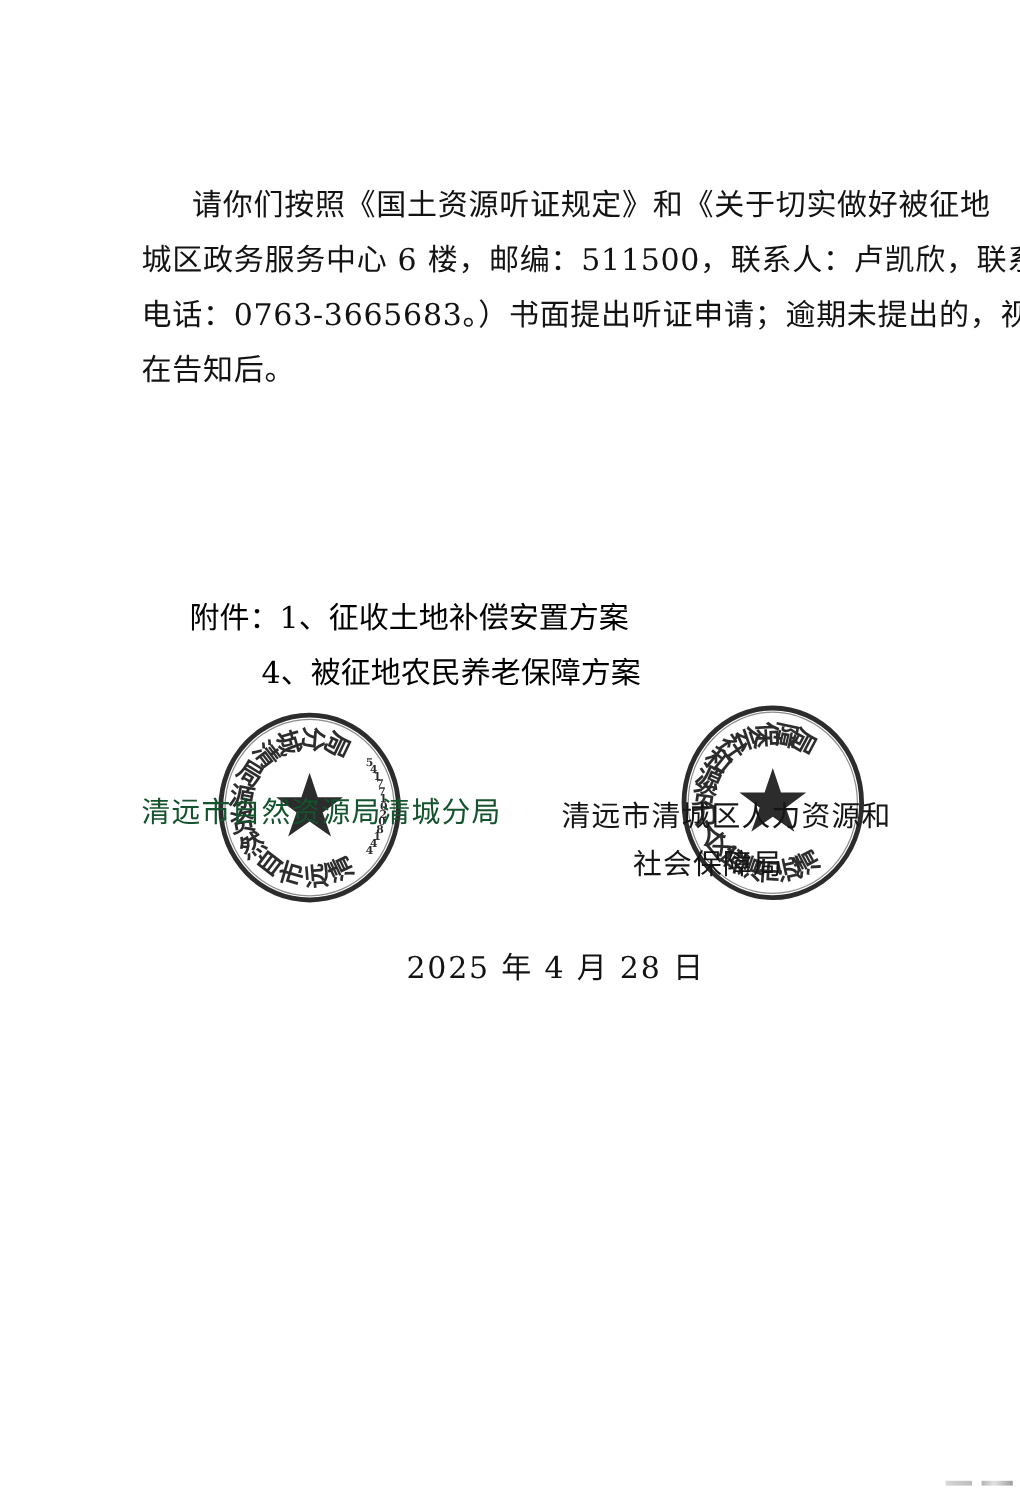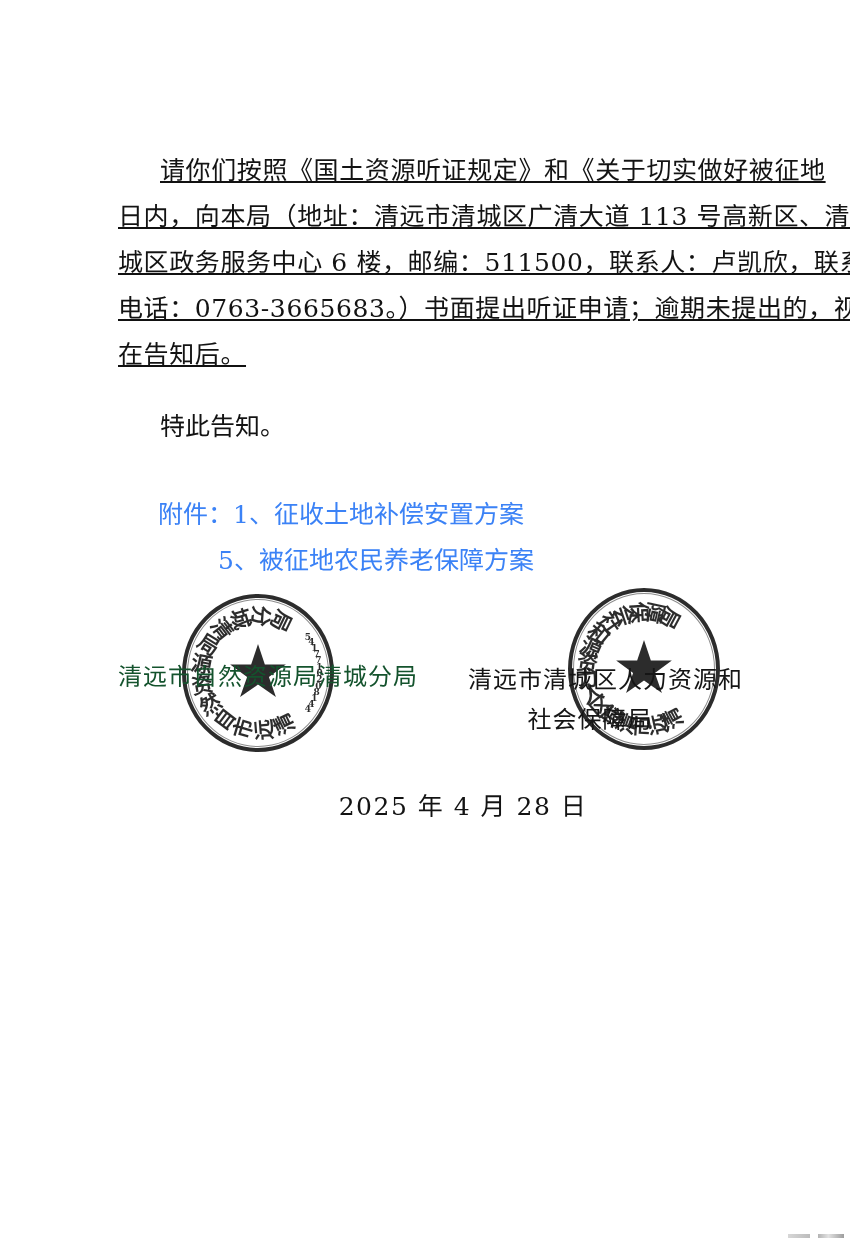--- a/index.html
+++ b/index.html
@@ -18,21 +18,20 @@
     color: #111111;
     -webkit-font-smoothing: antialiased;
   }
 
   
   .body-block {
     position: absolute;
     left: 118px;
     top: 148px;
     width: 624px;
-    text-decoration: underline;
   }
   .para-line {
     height: 46px;
     line-height: 46px;
     font-size: 25px;
     letter-spacing: 0.6px;
     white-space: nowrap;
     color: #131313;
   }
   .para-line.indent2 {
@@ -53,21 +52,21 @@
   .attachments {
     position: absolute;
     left: 158px;
     top: 492px;
   }
   .attach-line {
     font-size: 25px;
     line-height: 46px;
     height: 46px;
     white-space: nowrap;
-    color: #3b82f6;
+    color: #000000;
   }
   .attach-line.sub {
     padding-left: 60px;
   }
 
   
   .sig-left {
     position: absolute;
     left: 118px;
     top: 660px;
@@ -184,31 +183,29 @@
     opacity: .6;
   }
 </style>
 </head>
 <body>
 
 <div class="page">
 
   <div class="body-block">
     <div class="para-line indent2">请你们按照《国土资源听证规定》和《关于切实做好被征地</div>
-    <div class="para-line">日内，向本局（地址：清远市清城区广清大道 113 号高新区、清</div>
     <div class="para-line">城区政务服务中心 6 楼，邮编：511500，联系人：卢凯欣，联系</div>
     <div class="para-line">电话：0763-3665683。）书面提出听证申请；逾期未提出的，视作</div>
     <div class="para-line">在告知后。</div>
   </div>
 
-  <div class="closing">特此告知。</div>
 
   <div class="attachments">
     <div class="attach-line"><span>附件：</span><span>1、征收土地补偿安置方案</span></div>
-    <div class="attach-line sub">5、被征地农民养老保障方案</div>
+    <div class="attach-line sub">4、被征地农民养老保障方案</div>
   </div>
 
   <div class="seal" id="seal-left">
     <div class="seal-ring"></div>
     <div class="seal-ring inner"></div>
     <div class="arc-text">
         <span style="transform: rotate(-205.5deg) translate(0px, -57px) rotate(90deg) translate(-50%, -50%);">清</span>
         <span style="transform: rotate(-184.5deg) translate(0px, -57px) rotate(90deg) translate(-50%, -50%);">远</span>
         <span style="transform: rotate(-163.5deg) translate(0px, -57px) rotate(90deg) translate(-50%, -50%);">市</span>
         <span style="transform: rotate(-142.5deg) translate(0px, -57px) rotate(90deg) translate(-50%, -50%);">自</span>

